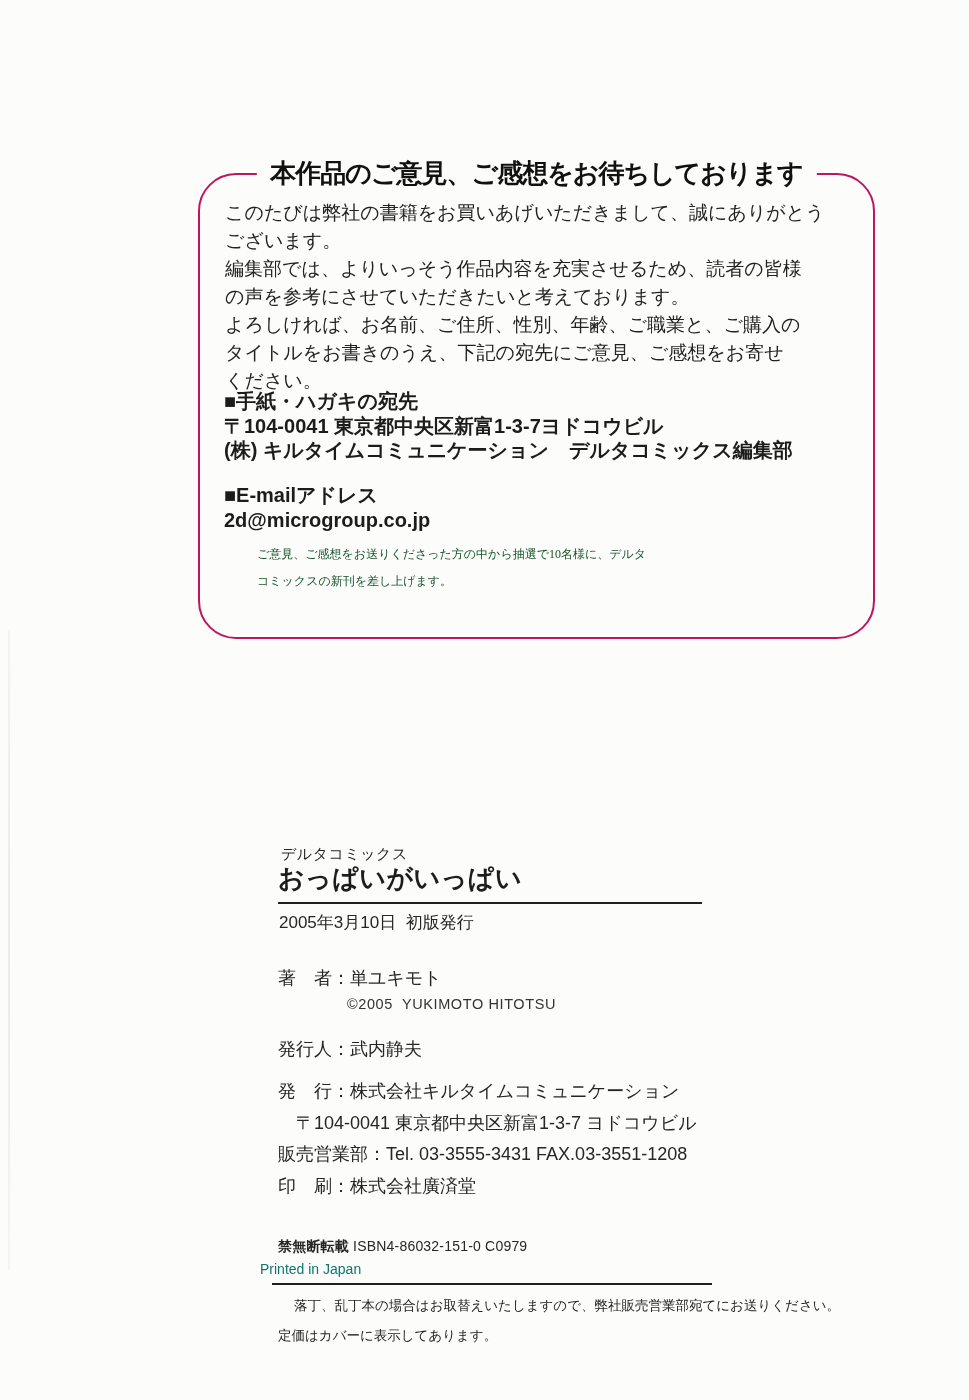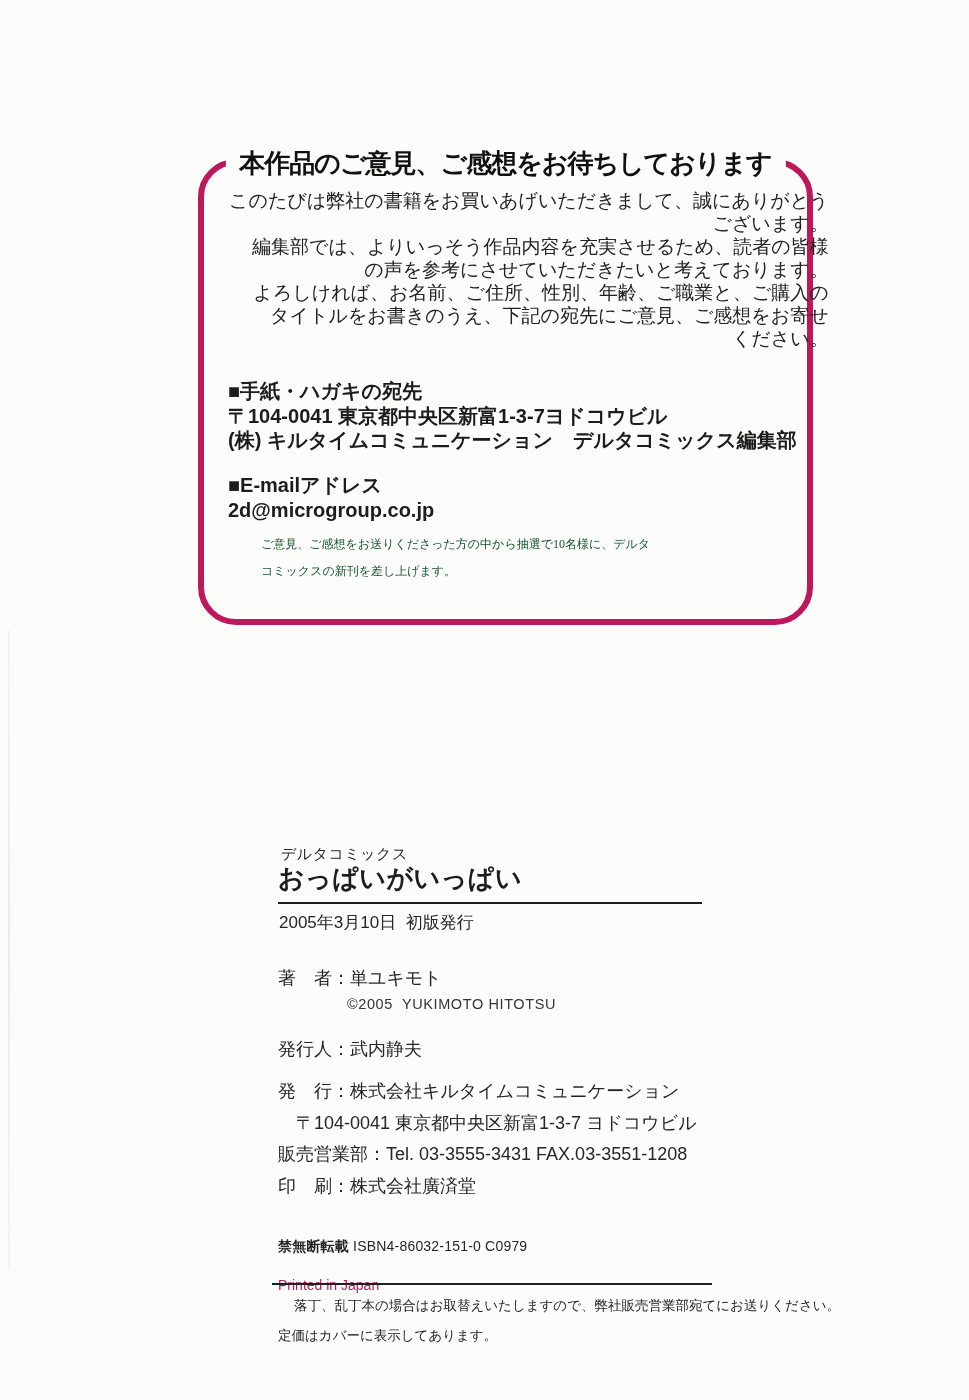--- a/index.html
+++ b/index.html
@@ -23,46 +23,45 @@
     position: absolute;
     left: 8px; top: 630px;
     width: 2px; height: 640px;
     background: linear-gradient(#f1f1ef, #e6e6e3, #f3f3f1);
     opacity: .8;
   }
 
   
   .fbox {
     position: absolute;
-    left: 198px; top: 159px;
-    width: 615px; height: 466px;
-    border: 6px solid #be185d;
+    left: 198px; top: 173px;
+    width: 677px; height: 466px;
+    border: 2px solid #be185d;
     border-radius: 38px;
     background: transparent;
   }
   .fbox-title {
     position: absolute;
     top: -22px; left: 50%;
     transform: translateX(-50%);
     background: #fcfcfb;
     padding: 0 14px;
     white-space: nowrap;
     font-size: 26px;
     font-weight: 800;
     letter-spacing: -1px;
     color: #111;
     line-height: 40px;
   }
   .fbox-intro {
     position: absolute;
     left: 25px; top: 24px;
     font-size: 19px;
-    line-height: 23px;
+    line-height: 28px;
     color: #222;
-    text-align: right;
   }
   .fbox-mail {
     position: absolute;
     left: 24px; top: 214px;
     font-size: 20px;
     line-height: 24.6px;
     font-weight: 700;
     color: #1c1c1c;
   }
   .fbox-email {
@@ -90,21 +89,21 @@
   .c-date      { left: 279px; top: 911px;  font-size: 17px; }
   .c-author    { left: 278px; top: 966px;  font-size: 18px; }
   .c-copy      { left: 347px; top: 996px;  font-size: 14.5px; letter-spacing: .6px; color: #333; text-align: right; }
   .c-pubperson { left: 278px; top: 1037px; font-size: 18px; }
   .c-publisher { left: 278px; top: 1079px; font-size: 18px; }
   .c-address   { left: 296px; top: 1111px; font-size: 18px; }
   .c-sales     { left: 278px; top: 1142px; font-size: 18px; }
   .c-printer   { left: 278px; top: 1174px; font-size: 18px; }
   .c-isbn      { left: 278px; top: 1238px; font-size: 14px; letter-spacing: .2px; }
   .c-isbn .bold{ font-weight: 700; }
-  .c-printed   { left: 278px; top: 1261px; font-size: 14px; color: #be185d; margin-top: 16px; }
+  .c-printed   { left: 260px; top: 1261px; font-size: 14px; color: #0f766e; }
   .c-rule2     { left: 272px; top: 1283px; width: 440px; height: 0; border-top: 2px solid #1f1f1f; }
   .c-note1     { left: 294px; top: 1297px; font-size: 13.5px; color: #242424; }
   .c-note2     { left: 278px; top: 1327px; font-size: 13.5px; color: #242424; }
 </style>
 </head>
 <body>
 
 <div class="page">
 
   <div class="scan-edge"></div>

